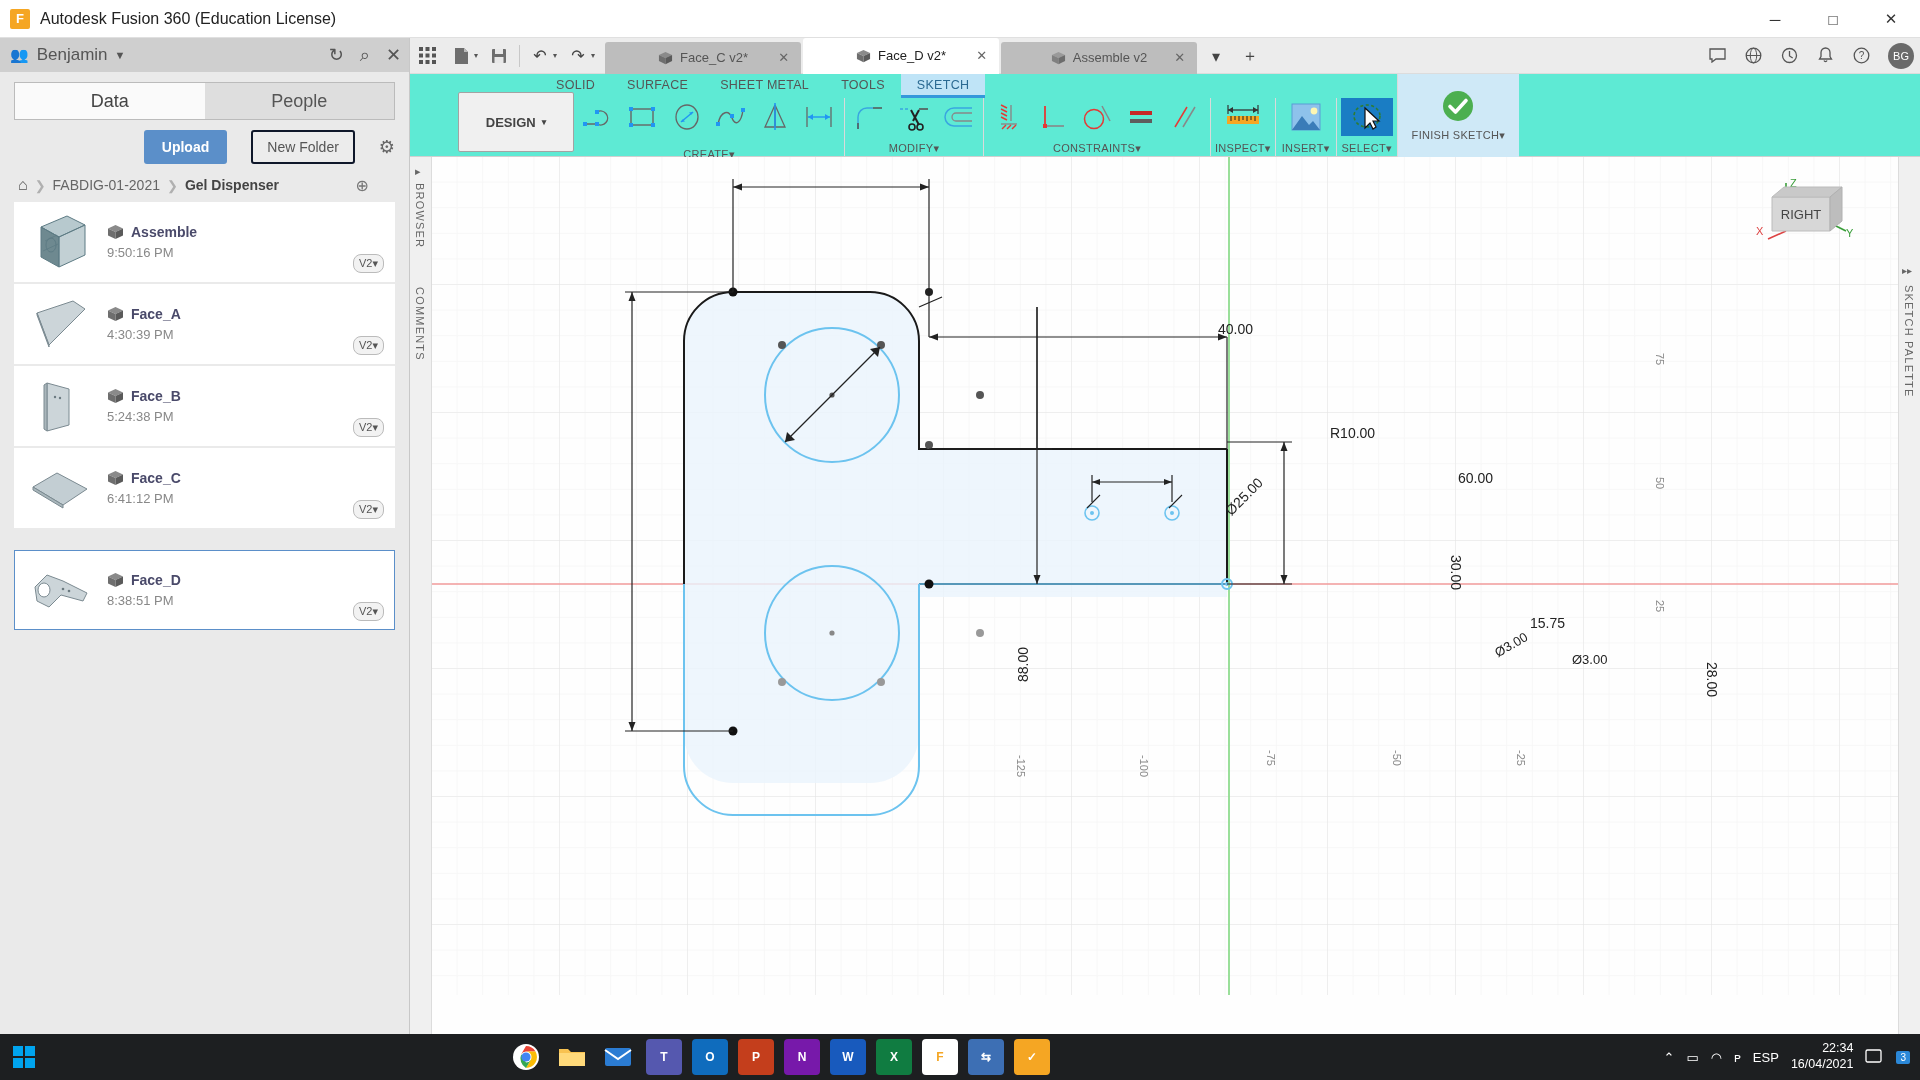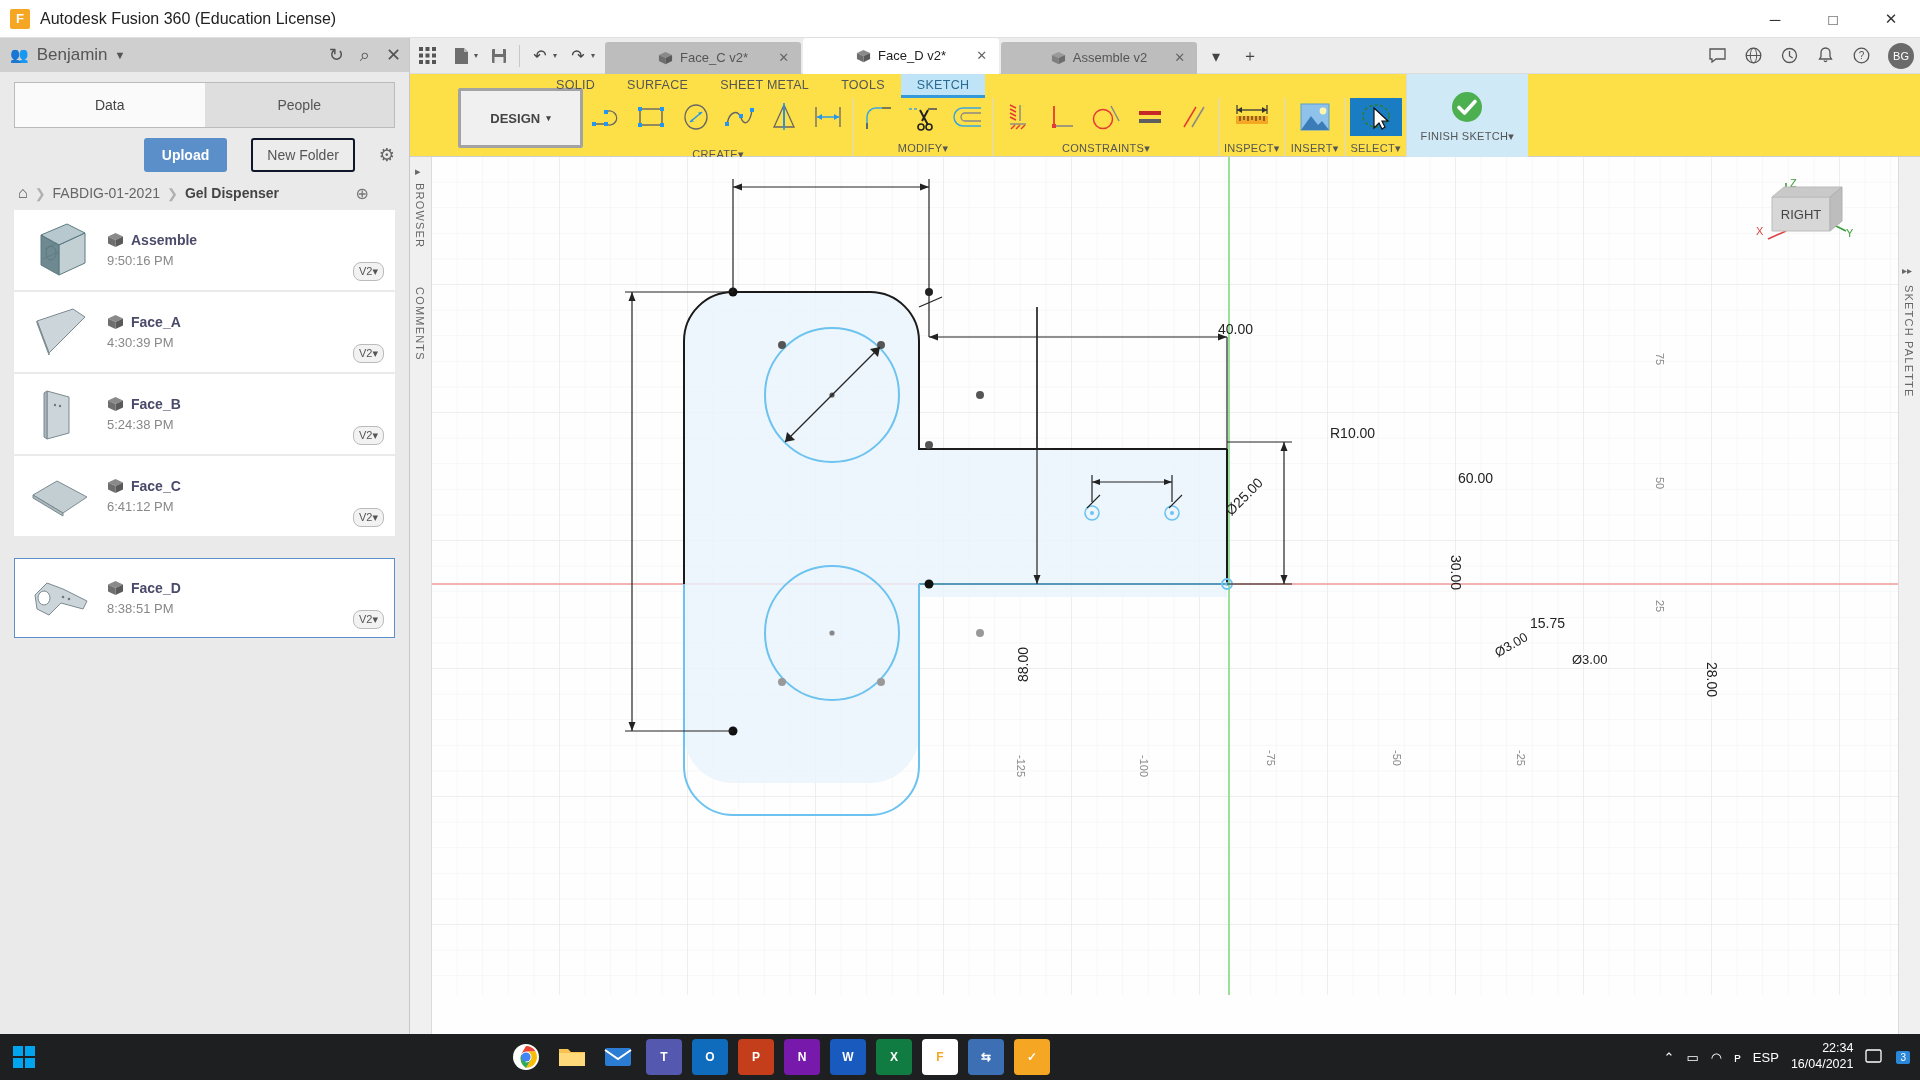--- a/index.html
+++ b/index.html
@@ -39,22 +39,22 @@
     padding: 0 10px; position: relative;
   }
   .dp-header .people-icon { font-size: 15px; color: #555; margin-right: 8px; }
   .dp-header .username { font-size: 17px; color: #555; }
   .dp-header .caret { font-size: 11px; color: #555; margin-left: 7px; }
   .dp-header .actions { position: absolute; right: 8px; display: flex; gap: 16px; align-items: center; }
   .dp-header .actions span { font-size: 18px; color: #555; cursor: pointer; }
 
   .dp-tabs { display: flex; padding: 10px 14px 0 14px; }
   .dp-tab {
-    flex: 1; height: 46px; display: flex; align-items: center; justify-content: center;
-    font-size: 14px; color: #555; border: 1px solid #bbb; background: #dedede;
+    flex: 1; height: 38px; display: flex; align-items: center; justify-content: center;
+    font-size: 18px; color: #555; border: 1px solid #bbb; background: #dedede;
   }
   .dp-tab.active { background: #fafafa; color: #444; border-right: none; }
   .dp-tab:last-child { border-left: none; }
 
   .dp-buttons { display: flex; justify-content: flex-end; gap: 24px; padding: 10px 14px 8px 14px; }
   .btn-upload {
     background: #5b8fc9; color: #fff; border: none; font-size: 14px; font-weight: bold;
     padding: 7px 18px; border-radius: 3px; cursor: pointer;
   }
   .btn-newfolder {
@@ -113,33 +113,33 @@
   .doctab .cube { width: 15px; height: 14px; }
 
   .qat-right { position: absolute; right: 6px; display: flex; align-items: center; gap: 2px; }
   .avatar {
     width: 26px; height: 26px; border-radius: 50%; background: #6a6a6a; color: #fff;
     font-size: 11px; display: flex; align-items: center; justify-content: center;
     margin-left: 8px;
   }
 
   
-  .ribbon { height: 83px; background: #fde047; display: flex; position: relative;
-            border-bottom: 1px solid #d0d0d0; }
+  .ribbon { height: 83px; background: #5eead4; display: flex; position: relative;
+            border-bottom: 1px solid #d0d0d0; align-items: center; }
   .ribbon-tabs {
     position: absolute; top: 0; left: 130px; display: flex; gap: 0; height: 24px; z-index: 3;
   }
   .ribbon-tab {
     padding: 4px 16px 3px 16px; font-size: 12.5px; color: #555; cursor: pointer;
     letter-spacing: .3px;
   }
   .ribbon-tab.active { background: #bfe4f7; color: #2a6a92; border-bottom: 3px solid #3498db; }
 
   .design-btn {
-    width: 125px; height: 60px; margin: 14px 0 0 48px; border: 3px solid #a3a3a3;
+    width: 116px; height: 60px; margin: 14px 0 0 48px; border: 1px solid #a3a3a3;
     background: #f0f0f0; display: flex; align-items: center; justify-content: center;
     font-size: 13px; color: #444; font-weight: bold; cursor: pointer; border-radius: 2px;
   }
   .design-btn .c { font-size: 9px; margin-left: 6px; }
 
   .rgroups { display: flex; align-items: flex-start; margin-top: 24px; flex: 1; }
   .rgroup { display: flex; flex-direction: column; align-items: center;
             border-left: 1px solid #dadada; padding: 0 4px; height: 58px; justify-content: space-between; }
   .rgroup:first-child { border-left: none; gap: 12px; }
   .ricons { display: flex; align-items: center; gap: 2px; height: 38px; }

